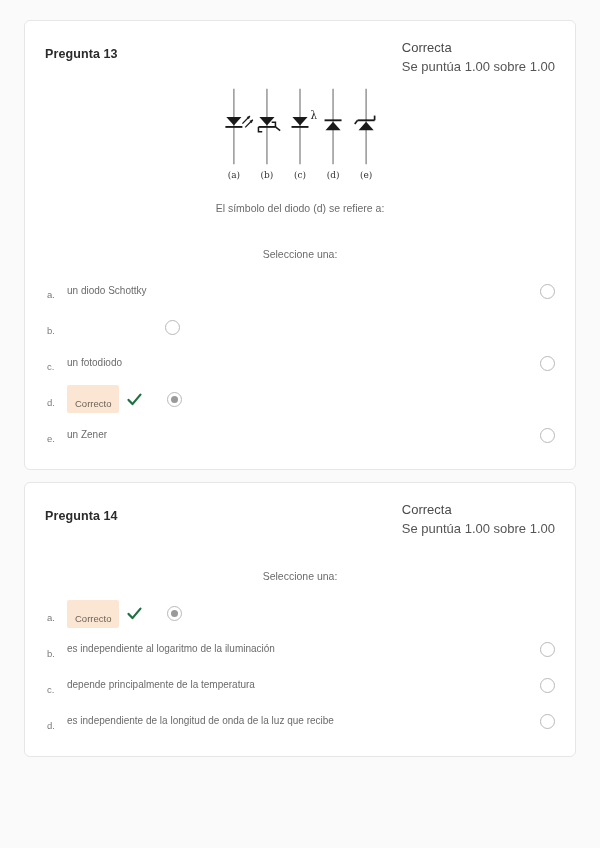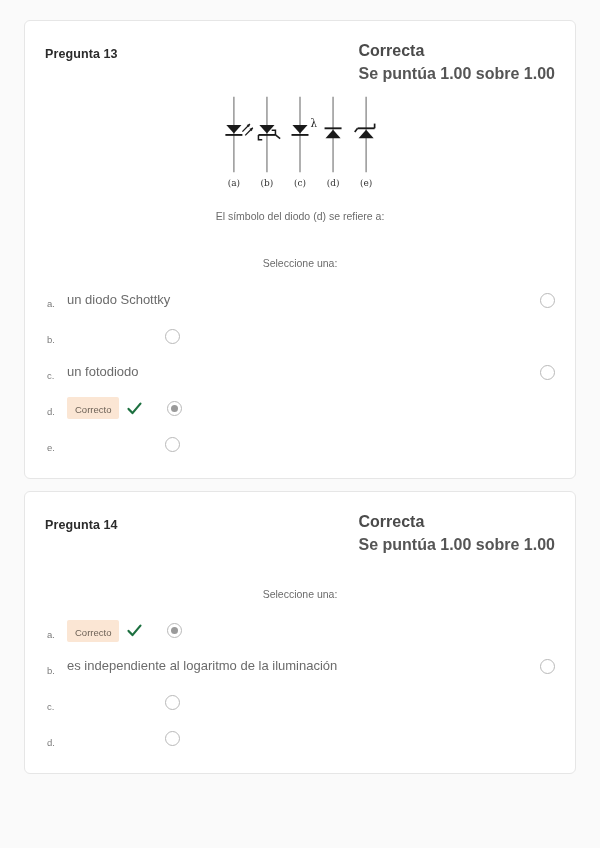--- a/index.html
+++ b/index.html
@@ -30,26 +30,25 @@
   }
   .qtitle {
     font-size: 12.5px;
     font-weight: bold;
     color: #2b2b2b;
     letter-spacing: .1px;
     padding-top: 8px;
   }
   .qstatus {
     text-align: left;
-    font-size: 16px;
+    font-size: 13px;
     line-height: 1.45;
     color: #4a4a4a;
     min-width: 135px;
     padding-top: 0px;
-    font-weight: bold;
   }
   .qstatus .st-line { white-space: nowrap; }
   .qstatus .st-grade { color: #555; }
 
   
   .diagram-wrap {
     display: flex;
     justify-content: center;
     margin-top: 2px;
     margin-bottom: 10px;
@@ -80,39 +79,39 @@
   .opt-letter {
     width: 20px;
     flex: 0 0 20px;
     font-size: 9.5px;
     color: #7a7a7a;
     align-self: flex-end;
     padding-bottom: 9px;
   }
   .opt-text {
     flex: 1 1 auto;
-    font-size: 13px;
+    font-size: 10px;
     color: #6b6b6b;
     line-height: 1.4;
     padding-bottom: 1px;
   }
   .opt-fb {
     flex: 0 0 auto;
     display: flex;
     align-items: center;
     gap: 7px;
     margin-right: 24px;
     min-width: 74px;
     justify-content: flex-end;
   }
   .badge {
     background: #fbe6d4;
     color: #6d6257;
     font-size: 9.5px;
-    padding: 7px 8px 4px 8px;
+    padding: 13px 8px 4px 8px;
     border-radius: 2px;
     white-space: nowrap;
   }
   .tick { display: block; width: 17px; height: 17px; }
   .radio {
     flex: 0 0 15px;
     width: 15px; height: 15px;
     border: 1.4px solid #b9b9b9;
     border-radius: 50%;
     background: #fff;
@@ -204,20 +203,21 @@
         <div class="opt-fb">
            <span class="badge">Correcto</span>
            <svg class="tick" viewBox="0 0 20 20">
   <path d="M3 10.5 L7.6 15.4 L17 4.3" fill="none" stroke="#1d7040" stroke-width="2.6" stroke-linecap="round" stroke-linejoin="round"></path>
 </svg>
          </div>
         <span class="radio checked"></span>
       </div>
           <div class="opt">
         <span class="opt-letter">e.</span>
+        <span class="opt-text">un Zener</span>
         <div class="opt-fb"></div>
         <span class="radio"></span>
       </div>
         </div>
       </div>
       <div class="qcard">
         <div class="qhead">
       <div class="qtitle">Pregunta 14</div>
       <div class="qstatus">
         <div class="st-line">Correcta</div>
@@ -239,24 +239,26 @@
         <span class="radio checked"></span>
       </div>
           <div class="opt">
         <span class="opt-letter">b.</span>
         <span class="opt-text">es independiente al logaritmo de la iluminación</span>
         <div class="opt-fb"></div>
         <span class="radio"></span>
       </div>
           <div class="opt">
         <span class="opt-letter">c.</span>
+        <span class="opt-text">depende principalmente de la temperatura</span>
         <div class="opt-fb"></div>
         <span class="radio"></span>
       </div>
           <div class="opt">
         <span class="opt-letter">d.</span>
+        <span class="opt-text">es independiente de la longitud de onda de la luz que recibe</span>
         <div class="opt-fb"></div>
         <span class="radio"></span>
       </div>
         </div>
       </div>
     </div>
 </div>
 
 </body></html>

